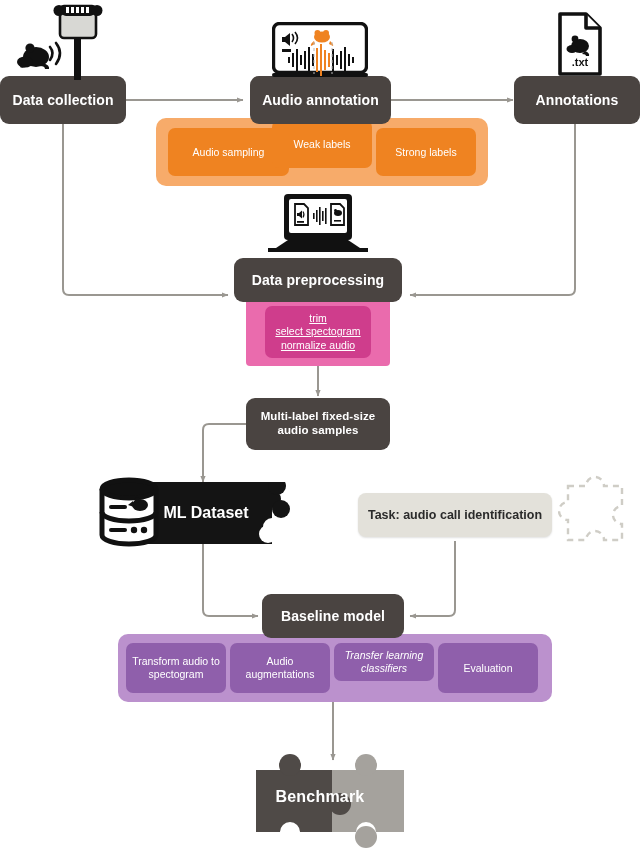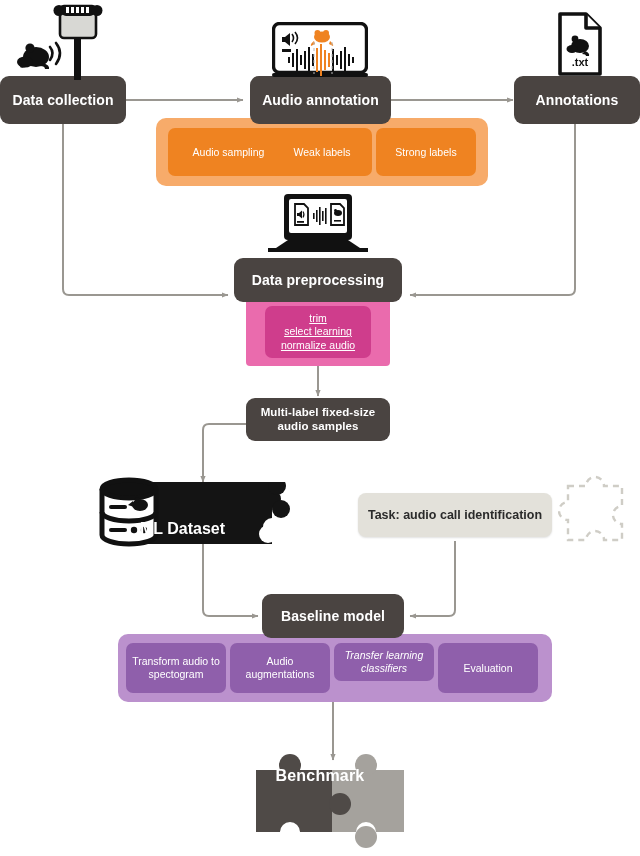--- a/index.html
+++ b/index.html
@@ -30,23 +30,23 @@
   .chip{position:absolute;box-sizing:border-box;display:flex;align-items:center;
         justify-content:center;text-align:center;font-size:10.5px;z-index:4;}
 
   .taskbox{position:absolute;background:#e3e1da;color:#2b2b2b;border-radius:8px;
            display:flex;align-items:center;justify-content:center;font-weight:bold;
            font-size:12.5px;z-index:6;box-shadow:0 1px 2px rgba(0,0,0,.12);}
 
   .icon{position:absolute;z-index:7;}
 
   .bm-text{position:absolute;z-index:9;color:#ffffff;font-weight:bold;font-size:16px;
-           left:0;width:100%;text-align:center;top:767px;letter-spacing:.2px;}
+           left:0;width:100%;text-align:center;top:788px;letter-spacing:.2px;}
   .mld-text{position:absolute;z-index:9;color:#ffffff;font-weight:bold;font-size:16px;
-            margin-top:16px;}
+            text-align:center;}
 </style>
 </head>
 <body>
 
 <div id="stage">
 
   <svg id="wires" viewBox="0 0 640 856">
     <defs>
       <marker id="ah" markerWidth="7" markerHeight="7" refX="6.2" refY="3.1" orient="auto" markerUnits="userSpaceOnUse">
         <path d="M0,0.4 L6.6,3.1 L0,5.8 z" fill="#9a9791"></path>
@@ -213,27 +213,27 @@
     </g>
   </svg>
 
   <svg class="icon" style="left:558px;top:468px;width:78px;height:90px;" viewBox="0 0 78 90">
     <path d="M10 18 h18 a9 9 0 0 1 18 0 h18 v20 a9 9 0 0 0 0 18 v16 h-18 a9 9 0 0 0 -18 0 h-18 v-20
              a9 9 0 0 1 0 -18 z" fill="none" stroke="#cfcdc6" stroke-width="2.4" stroke-dasharray="6 5"></path>
   </svg>
 
   <div class="node grp-orange" style="left:156px;top:118px;width:332px;height:68px;"></div>
   <div class="chip chip-orange" style="left:168px;top:128px;width:121px;height:48px;">Audio sampling</div>
-  <div class="chip chip-orange" style="left:272px;top:128px;width:100px;height:48px;">Weak labels</div>
+  <div class="chip chip-orange" style="left:272px;top:120px;width:100px;height:48px;">Weak labels</div>
   <div class="chip chip-orange" style="left:376px;top:128px;width:100px;height:48px;">Strong labels</div>
 
   <div class="node grp-pink" style="left:246px;top:296px;width:144px;height:70px;"></div>
   <div class="chip chip-pink" style="left:265px;top:306px;width:106px;height:52px;flex-direction:column;text-decoration:underline;">
     <span>trim</span>
-    <span>select learning</span>
+    <span>select spectogram</span>
     <span>normalize audio</span>
   </div>
 
   <div class="node grp-purple" style="left:118px;top:634px;width:434px;height:68px;"></div>
   <div class="chip chip-purple" style="left:126px;top:643px;width:100px;height:50px;flex-direction:column;">
     <span>Transform audio to</span>
     <span>spectogram</span>
   </div>
   <div class="chip chip-purple" style="left:230px;top:643px;width:100px;height:50px;flex-direction:column;">
     <span>Audio</span>
@@ -270,21 +270,21 @@
   <div class="bm-text">Benchmark</div>
 
   <div class="node dark" style="left:0px;top:76px;width:126px;height:48px;font-size:14px;">Data collection</div>
 
   <div class="node dark" style="left:250px;top:76px;width:141px;height:48px;font-size:14px;">Audio annotation</div>
 
   <div class="node dark" style="left:234px;top:258px;width:168px;height:44px;font-size:14px;">Data preprocessing</div>
 
   <div class="node dark" style="left:514px;top:76px;width:126px;height:48px;font-size:14px;">Annotations</div>
 
-  <div class="node dark" style="left:246px;top:398px;width:144px;height:43px;font-size:11.5px;
+  <div class="node dark" style="left:246px;top:398px;width:144px;height:52px;font-size:11.5px;
               flex-direction:column;">
     <span>Multi-label fixed-size</span>
     <span>audio samples</span>
   </div>
 
   <div class="node dark" style="left:262px;top:594px;width:142px;height:44px;font-size:14px;">Baseline model</div>
 
   <div class="taskbox" style="left:358px;top:493px;width:194px;height:44px;">Task: audio call identification</div>
 
 </div>

